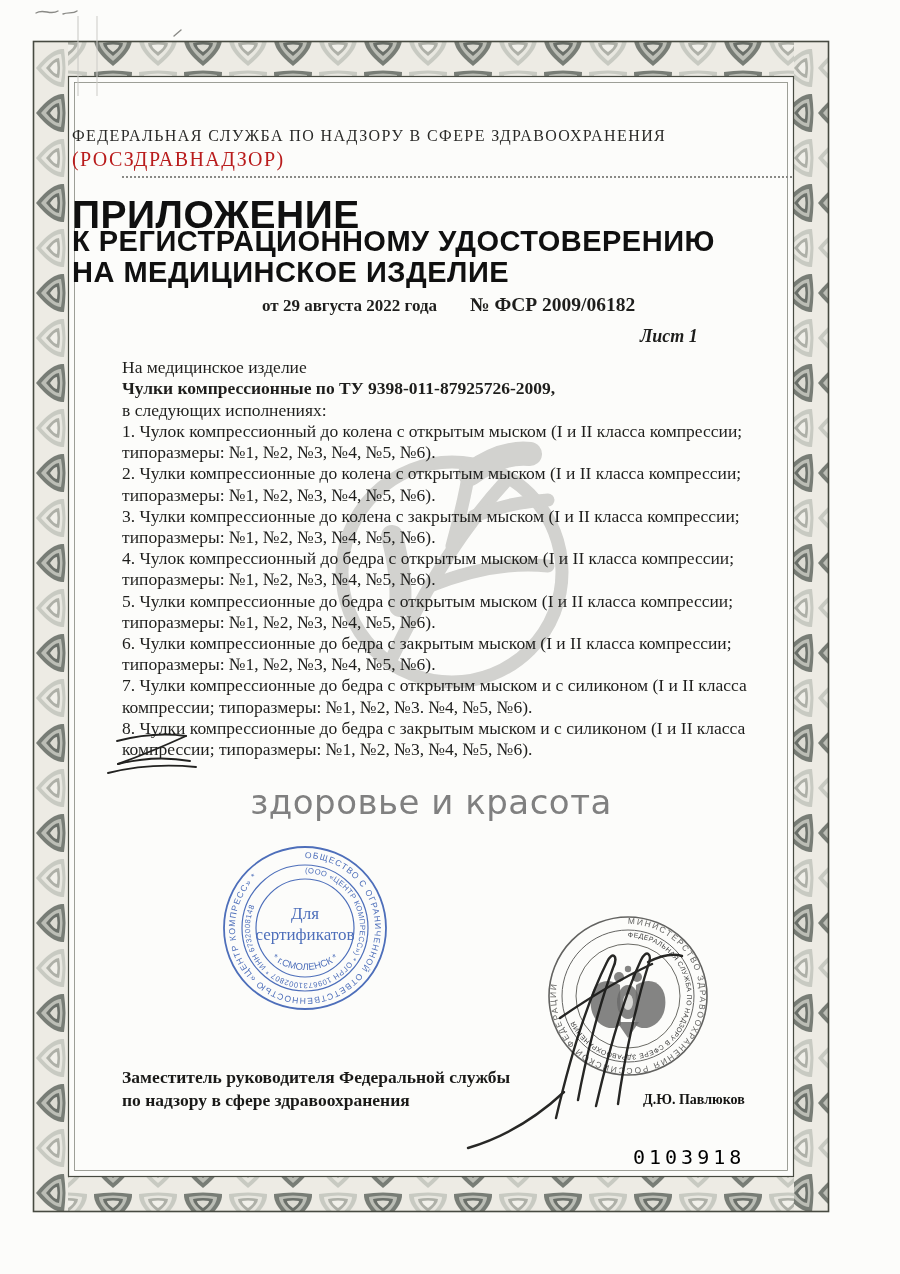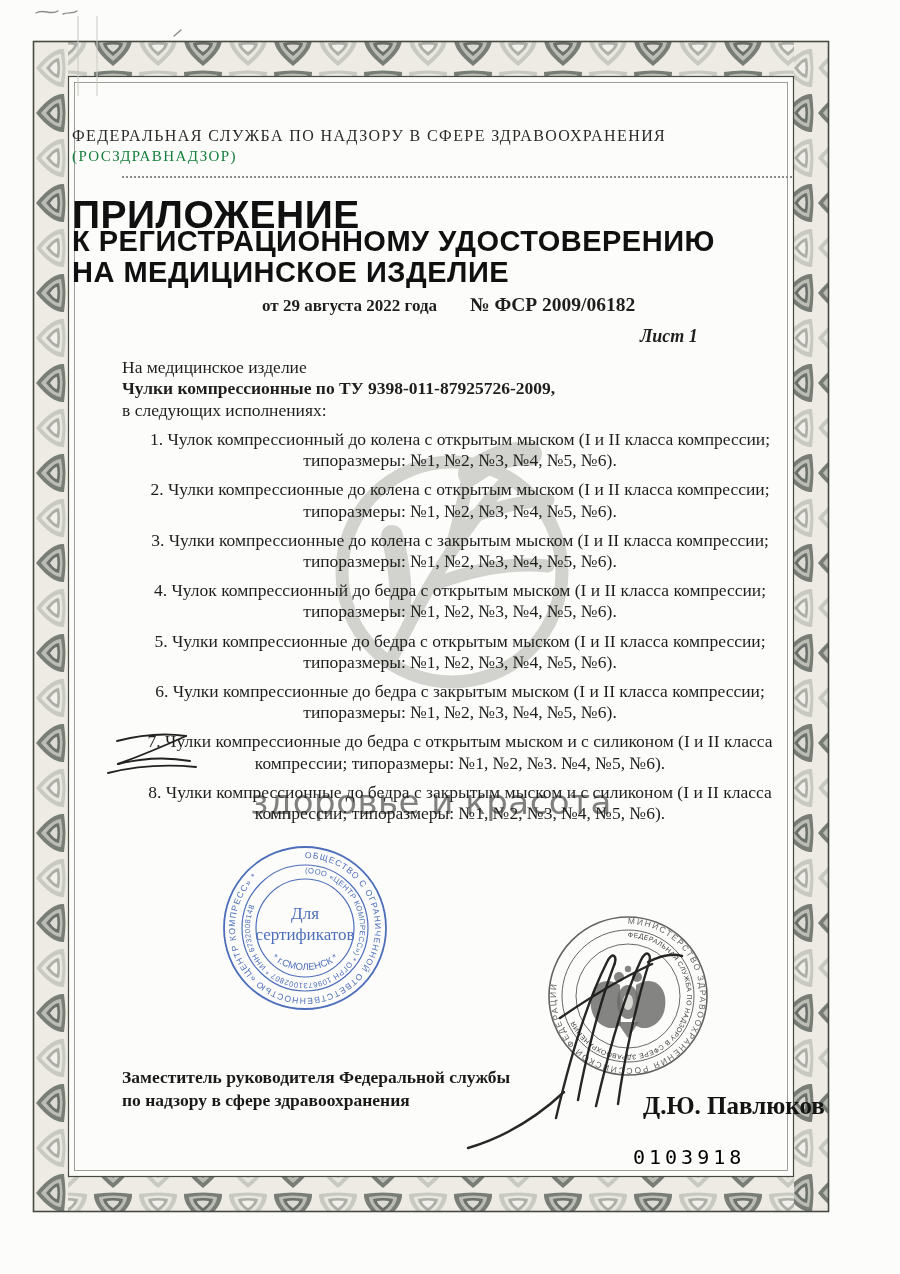--- a/index.html
+++ b/index.html
@@ -4,44 +4,44 @@
 <style>
   html,body{margin:0;padding:0;}
   body{background:#ffffff;}
   .page{
     position:relative;width:900px;height:1274px;background:#fcfcfa;overflow:hidden;
     font-family:"Liberation Serif", serif;color:#1e1e1c;
   }
   .abs{position:absolute;}
   .center-line{left:72px;width:718px;}
   .org-line1{top:127px;font-size:16px;letter-spacing:1.4px;color:#2a2a28;}
-  .org-line2{top:148px;font-size:15px;letter-spacing:1.4px;color:#15803d;}
+  .org-line2{top:148px;font-size:20px;letter-spacing:1.4px;color:#b91c1c;}
   .dashed-rule{top:176px;left:122px;width:670px;border-top:2px dotted #8a8a86;height:0;}
   .title-line{font-family:"Liberation Sans", sans-serif;font-weight:bold;color:#101010;letter-spacing:0.5px;}
   .title1{top:193px;font-size:39px;}
   .title2{top:225px;font-size:29px;}
   .title3{top:256px;font-size:29px;}
   .meta-date{top:296px;left:262px;font-size:17px;font-weight:bold;}
   .meta-number{top:294px;left:470px;font-size:19.5px;font-weight:bold;}
   .sheet{top:326px;left:640px;width:128px;text-align:left;font-size:18px;font-weight:bold;font-style:italic;}
   .intro1{top:357px;left:122px;font-size:17.5px;}
   .product{top:378px;left:122px;font-size:17.5px;font-weight:bold;}
   .intro2{top:400px;left:122px;font-size:17.5px;}
   .items{top:421px;left:122px;width:676px;font-size:17.5px;line-height:21.2px;}
-  .items p{margin:8px;padding:0;text-align:center;}
+  .items p{margin:0;padding:0;}
   .wm-brand{
     top:642px;left:248px;font-family:"DejaVu Sans", sans-serif;font-weight:bold;
     font-size:116px;line-height:1;color:#c7c7c7;opacity:.8;letter-spacing:-2px;white-space:nowrap;
   }
   .wm-tagline{
     top:782px;left:72px;width:718px;text-align:center;font-family:"DejaVu Sans", sans-serif;
     font-size:34px;color:#737373;opacity:.9;letter-spacing:0.5px;
   }
   .officials{top:1066px;left:122px;font-size:17.5px;font-weight:bold;line-height:23px;color:#1a1a18;}
-  .signer{top:1092px;left:643px;font-size:25px;font-weight:bold;color:#141412;}
+  .signer{top:1092px;left:643px;font-size:14px;font-weight:bold;color:#141412;}
   .serial{
     top:1145px;left:633px;font-family:"DejaVu Sans Mono", monospace;
     font-size:20px;letter-spacing:4px;color:#000000;
   }
   svg{display:block;}
   .svg-layer{position:absolute;top:0;left:0;}
 </style>
 </head>
 <body>
 

